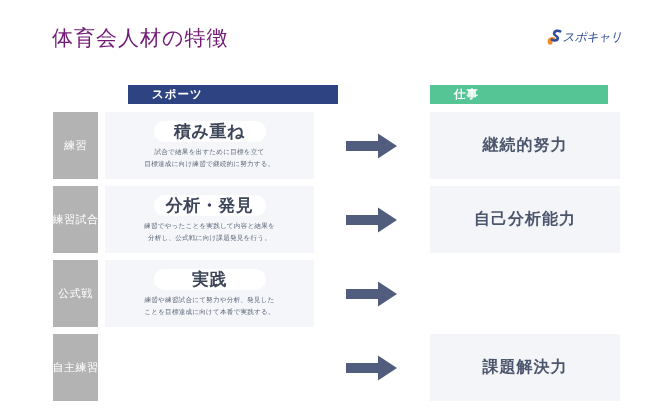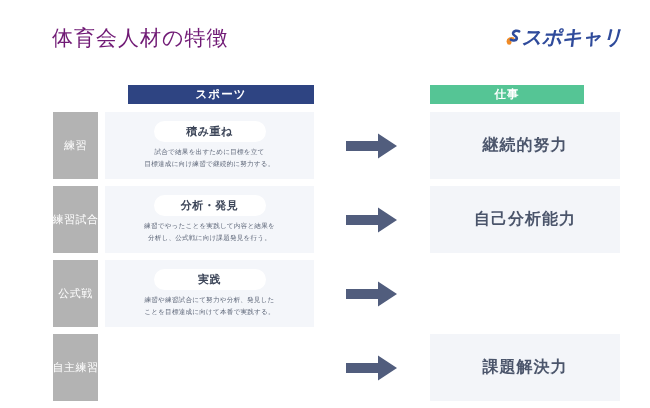--- a/index.html
+++ b/index.html
@@ -40,39 +40,40 @@
     align-items: center;
     height: 22px;
   }
   .brand-swoosh {
     position: relative;
     width: 17px;
     height: 20px;
   }
   .brand-swoosh svg { display: block; }
   .brand-name {
-    font-size: 20px;
-    font-weight: 700;
+    font-size: 12px;
+    font-weight: 400;
     font-style: italic;
     letter-spacing: -0.4px;
     color: #2f4b9b;
     margin-left: -1px;
     white-space: nowrap;
   }
 
   
   .col-header {
     position: absolute;
     height: 19px;
     line-height: 19px;
-    text-align: center;
+    text-align: left;
     font-size: 11.5px;
     font-weight: 700;
     color: #ffffff;
     letter-spacing: 1px;
+    padding-left: 24px;
   }
   .col-header.sports {
     left: 128px;
     top: 85px;
     width: 186px;
     background: #2e4482;
   }
   .col-header.work {
     left: 430px;
     top: 85px;
@@ -128,21 +129,21 @@
     width: 112px;
     height: 21px;
     background: #ffffff;
     border-radius: 11px;
     display: flex;
     align-items: center;
     justify-content: center;
     margin-bottom: 4px;
   }
   .sport-pill-label {
-    font-size: 11px;
+    font-size: 17px;
     font-weight: 700;
     color: #3d4659;
     letter-spacing: 0.5px;
     white-space: nowrap;
   }
   .sport-desc {
     font-size: 6.6px;
     line-height: 1.75;
     color: #5d6678;
     text-align: center;

